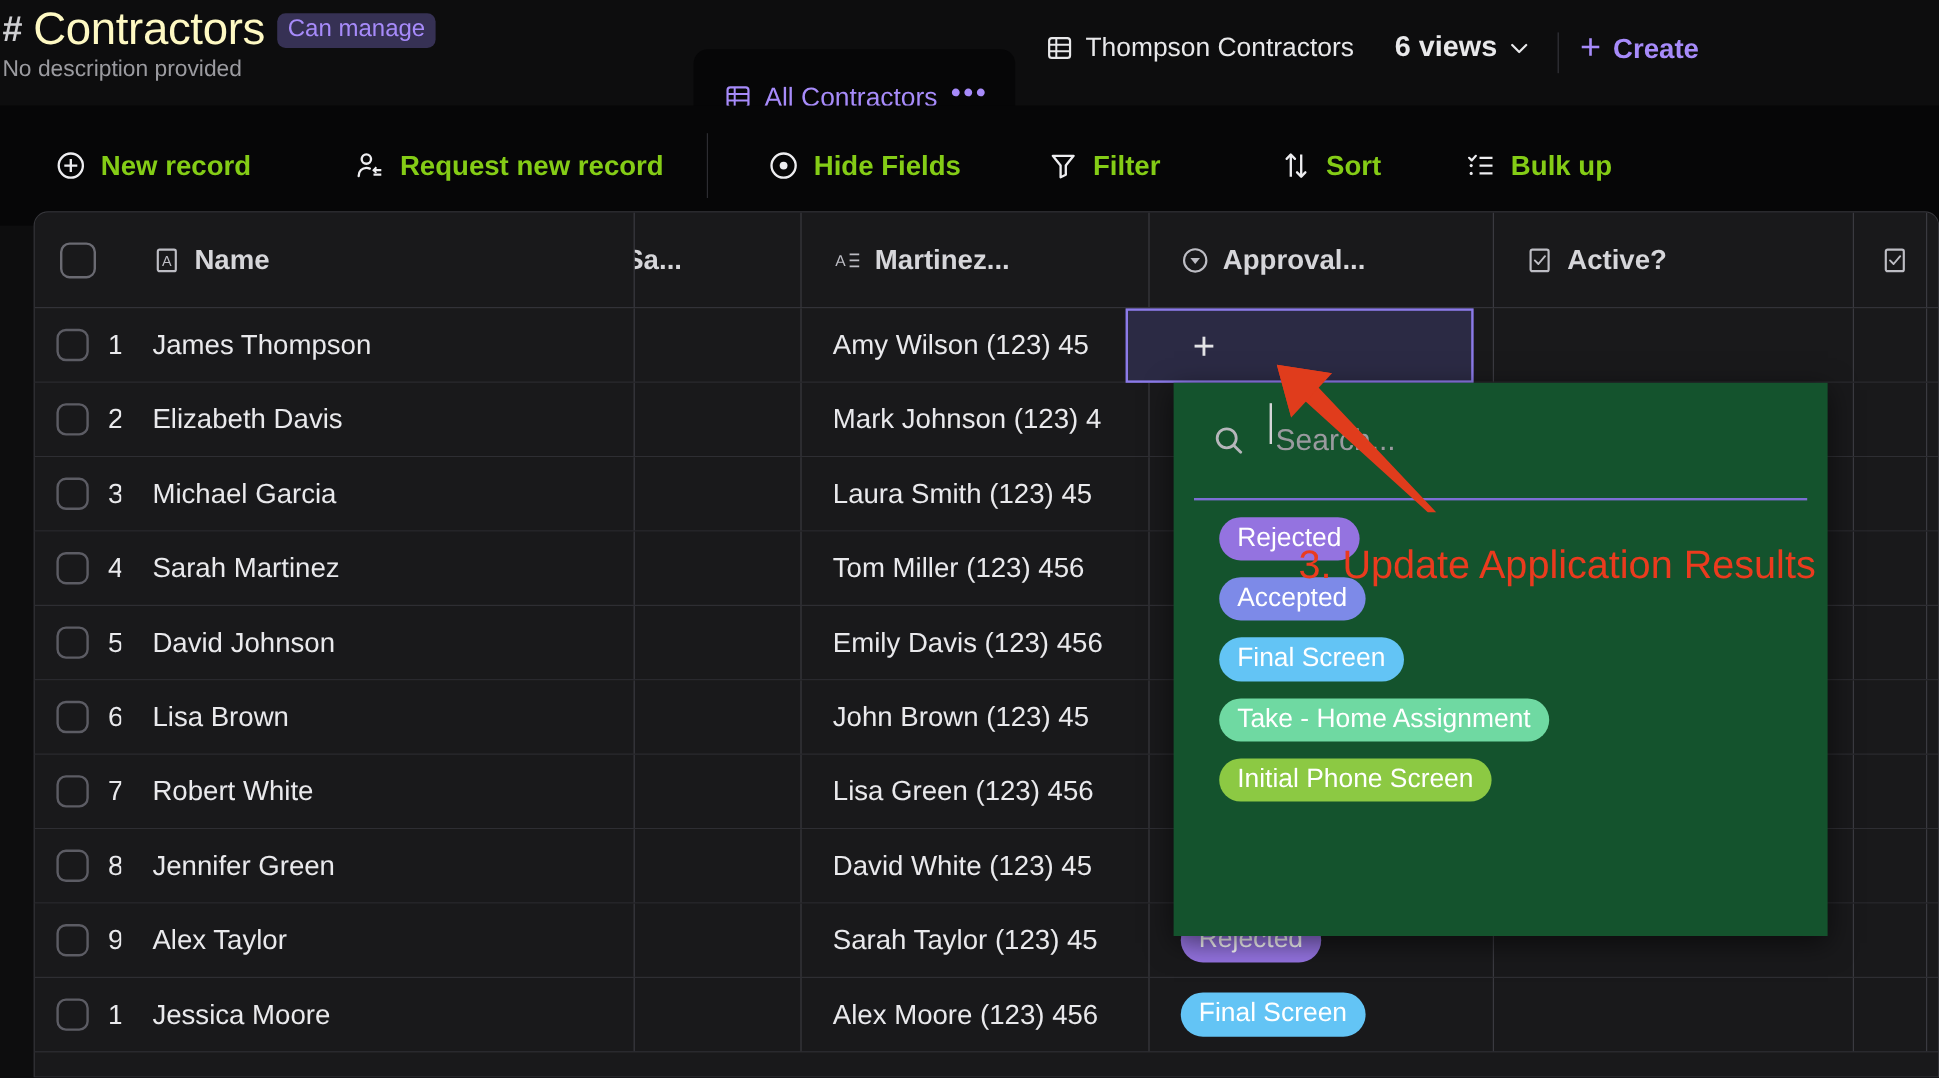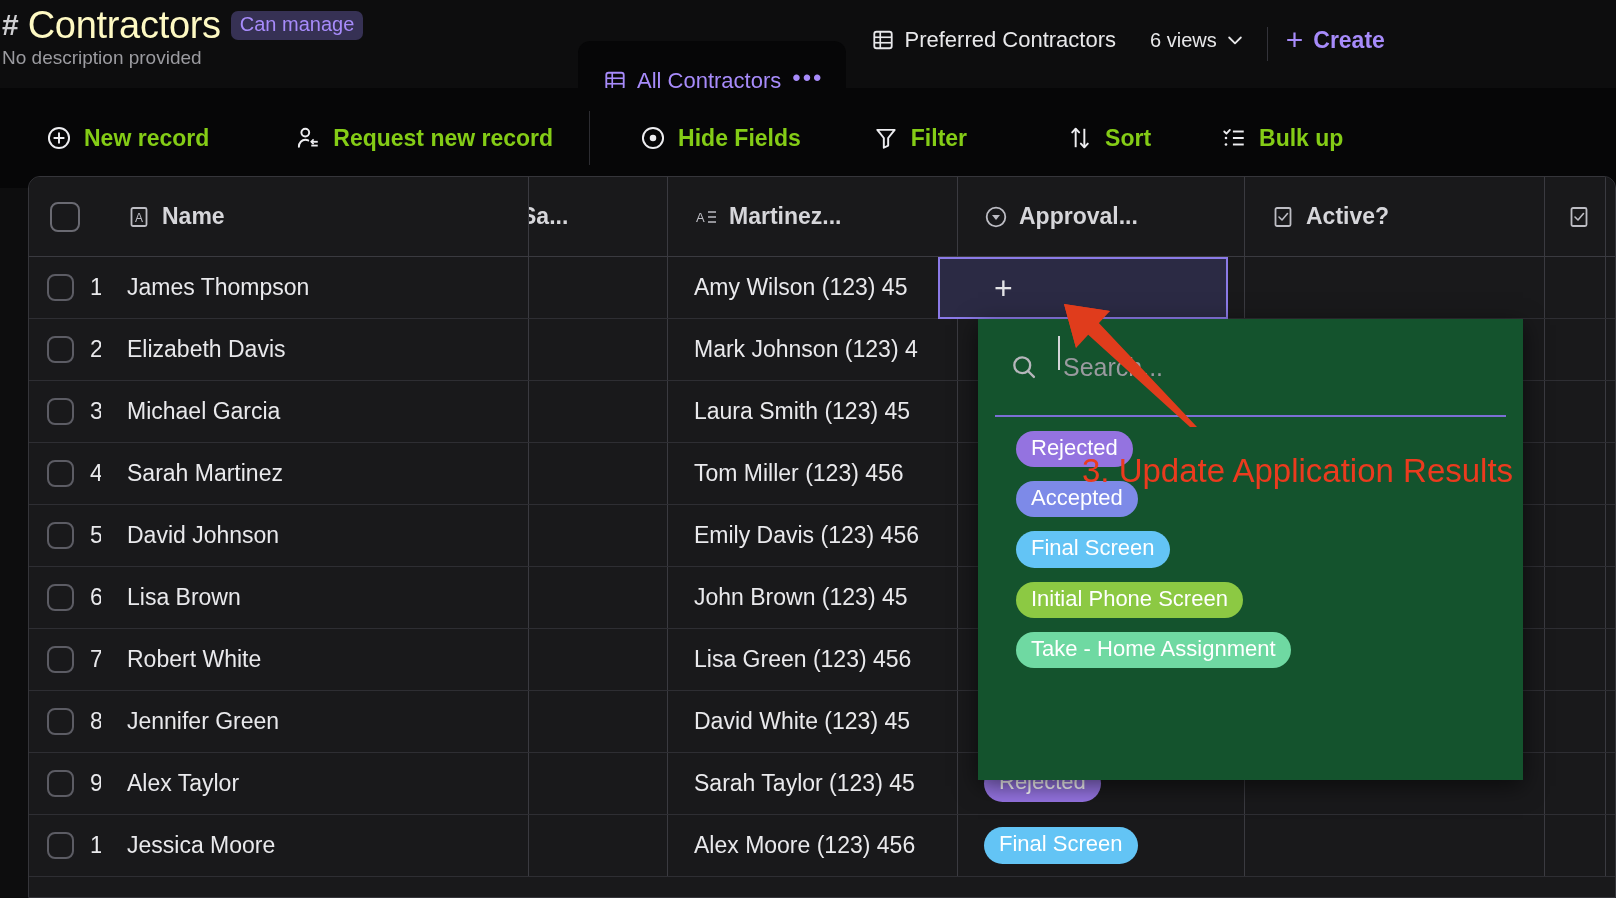--- a/index.html
+++ b/index.html
@@ -29,21 +29,21 @@
     height: 88px; display: flex; align-items: center; gap: 11px;
     padding: 0 22px 8px 26px; border-radius: 12px 12px 0 0;
   }
   .view-tab.active { background: #060607; margin-top: 41px; }
   .view-tab .vt-label { font-size: 22px; }
   .view-tab.active .vt-label { color: #a78bfa; }
   .view-tab.inactive .vt-label { color: #e8e8ea; }
   .grid-icon { width: 22px; height: 22px; flex: none; }
   .tab-dots { color: #a78bfa; font-size: 24px; letter-spacing: 2px; line-height: 0.5; padding-bottom: 6px; }
   .views-count { display: flex; align-items: center; gap: 8px; padding: 0 4px 8px 12px; height: 88px; }
-  .views-count span { font-size: 20px; font-weight: 400; color: #e8e8ea; }
+  .views-count span { font-size: 24px; font-weight: 700; color: #e8e8ea; }
   .vdivider { width: 1px; height: 34px; background: #33333a; margin: 0 18px; align-self: center; }
   .create-btn { display: flex; align-items: center; gap: 10px; height: 88px; padding-bottom: 8px; }
   .create-btn .plus { color: #a78bfa; font-size: 30px; font-weight: 300; line-height: 1; }
   .create-btn .lbl { color: #a78bfa; font-size: 23px; font-weight: 700; }
 
   
   .toolbar { position: absolute; left: 0; top: 88px; width: 1616px; height: 100px;
              background: #060607; display: flex; align-items: center; }
   .tb-item { display: flex; align-items: center; gap: 12px; padding: 0 22px; height: 60px; }
   .tb-item .lbl { font-size: 23px; color: #84cc16; font-weight: 700; white-space: nowrap; }
@@ -138,21 +138,21 @@
         <span class="tab-dots">•••</span>
       </div>
 
       <div class="view-tab inactive">
         <svg class="grid-icon" viewBox="0 0 24 24">
           <rect x="2.5" y="3" width="19" height="18" rx="2.5" fill="none" stroke="#e8e8ea" stroke-width="2"></rect>
           <line x1="2.5" y1="9" x2="21.5" y2="9" stroke="#e8e8ea" stroke-width="1.8"></line>
           <line x1="2.5" y1="15" x2="21.5" y2="15" stroke="#e8e8ea" stroke-width="1.8"></line>
           <line x1="9" y1="3" x2="9" y2="21" stroke="#e8e8ea" stroke-width="1.8"></line>
         </svg>
-        <span class="vt-label">Preferred Contractors</span>
+        <span class="vt-label">Thompson Contractors</span>
       </div>
 
       <div class="views-count">
         <span>6 views</span>
         <svg width="20" height="20" viewBox="0 0 24 24">
           <polyline points="5,9 12,16 19,9" fill="none" stroke="#e8e8ea" stroke-width="2.2" stroke-linecap="round" stroke-linejoin="round"></polyline>
         </svg>
       </div>
 
       <div class="vdivider"></div>
@@ -441,22 +441,22 @@
       <div class="dd-input">
         <div class="dd-caret"></div>
         <div class="dd-ph">Search...</div>
       </div>
     </div>
     <div class="dd-rule"></div>
     <div class="dd-list" id="dd-host">
         <div class="dd-opt"><span class="pill" style="background:#9473e0">Rejected</span></div>
         <div class="dd-opt"><span class="pill" style="background:#7d8ae8">Accepted</span></div>
         <div class="dd-opt"><span class="pill" style="background:#63c4f5">Final Screen</span></div>
+        <div class="dd-opt"><span class="pill" style="background:#6fd9a2">Take - Home Assignment</span></div>
         <div class="dd-opt"><span class="pill" style="background:#8cc943">Initial Phone Screen</span></div>
-        <div class="dd-opt"><span class="pill" style="background:#6fd9a2">Take - Home Assignment</span></div>
       </div>
   </div>
 
   <svg class="arrow-svg" width="200" height="145" viewBox="0 0 200 145">
     <polygon points="64,22 110,29 96,38 197,145 190,145 83,48 76,66" fill="#e03c1c"></polygon>
     <polygon points="64,22 110,29 76,66" fill="#e03c1c"></polygon>
   </svg>
 
   <div class="anno-text">3. Update Application Results</div>
 

